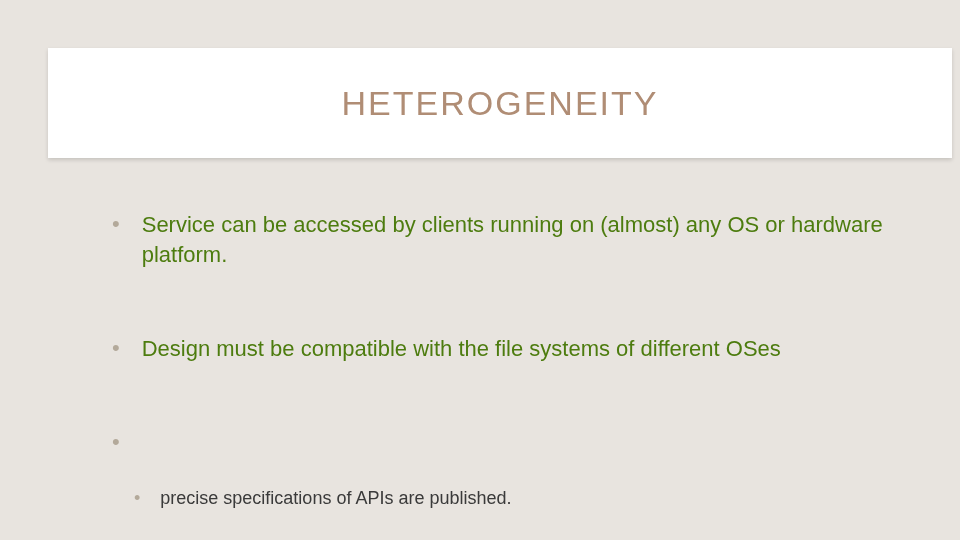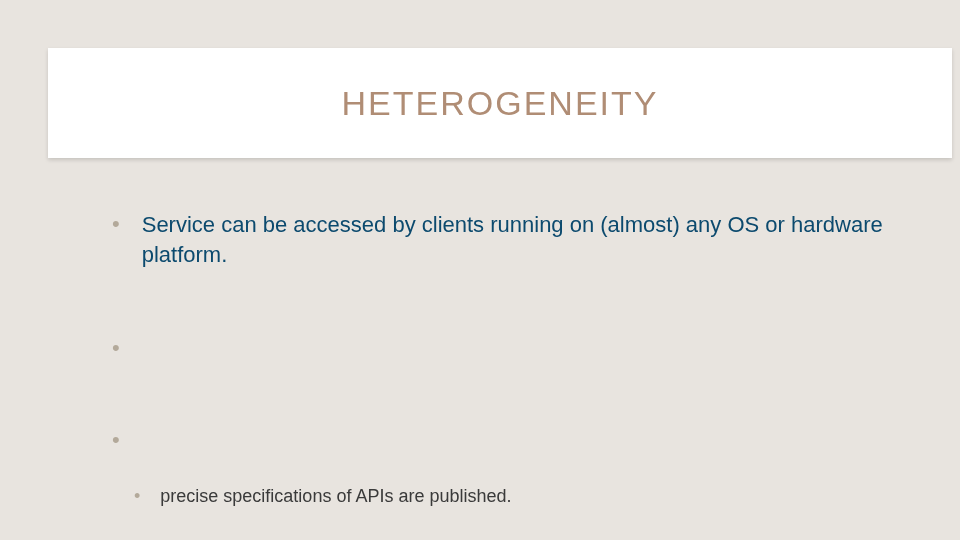--- a/index.html
+++ b/index.html
@@ -39,21 +39,21 @@
     margin-bottom: 44px;
   }
   .bullet-dot {
     color: #b3a99a;
     font-size: 22px;
     line-height: 28px;
     margin-right: 12px;
     flex-shrink: 0;
   }
   .bullet-text {
-    color: #0c4a6e;
+    color: #4d7c0f;
     font-size: 22px;
     line-height: 30px;
   }
   .sub-item {
     display: flex;
     align-items: flex-start;
     margin-top: 10px;
     margin-left: 32px;
   }
   .sub-dot {
@@ -83,20 +83,21 @@
   <div class="item-block">
     <div class="bullet-item">
       <span class="bullet-dot">•</span>
       <span class="bullet-text">Service can be accessed by clients running on (almost) any OS or hardware platform.</span>
     </div>
   </div>
 
   <div class="item-block">
     <div class="bullet-item">
       <span class="bullet-dot">•</span>
+      <span class="bullet-text">Design must be compatible with the file systems of different OSes</span>
     </div>
   </div>
 
   <div class="item-block">
     <div class="bullet-item" style="margin-bottom:0;">
       <span class="bullet-dot">•</span>
     </div>
     <div class="sub-item">
       <span class="sub-dot">•</span>
       <span class="sub-text">precise specifications of APIs are published.</span>

